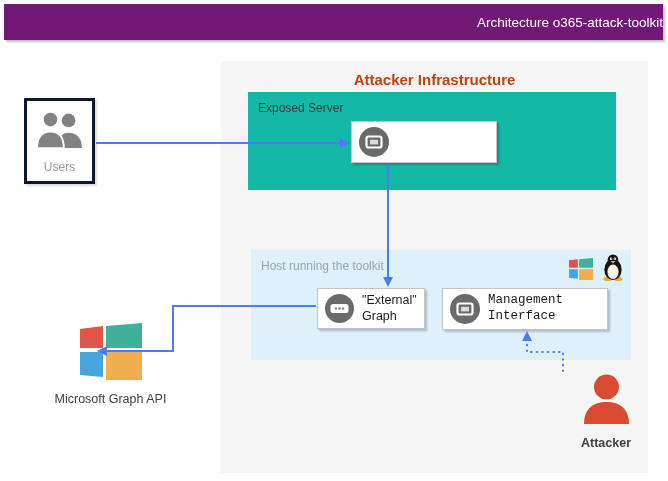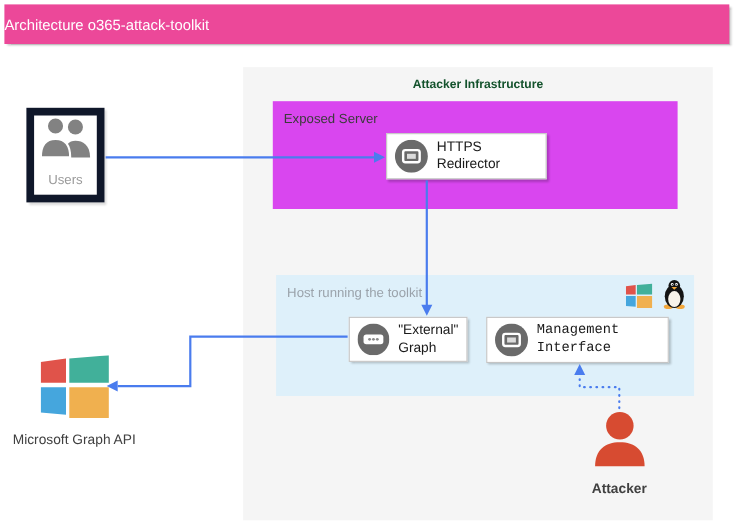--- a/index.html
+++ b/index.html
@@ -2,57 +2,57 @@
 <html><head>
 <meta charset="utf-8">
 <style>
   html,body{margin:0;padding:0;background:#fff;}
   .canvas{
     position:relative;width:668px;height:481px;background:#ffffff;
     font-family:"Liberation Sans",sans-serif;overflow:hidden;
   }
   .banner{
     position:absolute;left:4px;top:4px;width:659px;height:36px;
-    background:#ec4899;box-shadow:2px 2px 2px rgba(0,0,0,0.25);
-    display:flex;align-items:center;justify-content:flex-start;
+    background:#701a75;box-shadow:2px 2px 2px rgba(0,0,0,0.25);
+    display:flex;align-items:center;justify-content:flex-end;
     color:#ffffff;font-size:13.5px;
   }
   .panel{
     position:absolute;left:221px;top:61px;width:427px;height:412px;
     background:#F5F5F5;
   }
   .panel-title{
     position:absolute;left:0;top:10px;width:100%;text-align:center;
-    font-size:11px;font-weight:bold;color:#14532d;
+    font-size:15px;font-weight:bold;color:#c2410c;
   }
   .group{position:absolute;}
-  .group-exposed{left:27px;top:31px;width:368px;height:98px;background:#d946ef;}
+  .group-exposed{left:27px;top:31px;width:368px;height:98px;background:#14b8a6;}
   .group-host{left:30px;top:189px;width:380px;height:110px;background:#DEF0FA;}
   .group-label{position:absolute;left:10px;top:9px;font-size:12px;}
   .group-exposed .group-label{color:#3B3B3B;}
   .group-host .group-label{color:#9BA3AB;}
   .os-icons{position:absolute;top:4px;right:6px;display:flex;align-items:flex-end;gap:8px;}
   .node{
     position:absolute;background:#ffffff;border:1px solid #C4C4C4;
     box-shadow:2px 2px 2px rgba(0,0,0,0.22);
     display:flex;align-items:center;box-sizing:border-box;
   }
   .node-label{font-size:12.5px;color:#1A1A1A;line-height:1.25;}
   .node-icon{flex:0 0 auto;margin:0 8px 0 7px;display:flex;}
   .node-https{left:351px;top:121px;width:146px;height:42px;}
   .node-external{left:317px;top:288px;width:108px;height:41px;}
   .node-mgmt{left:442px;top:288px;width:166px;height:42px;font-family:Liberation Mono, monospace;}
   .node-users{
     position:absolute;left:24px;top:98px;width:71px;height:86px;
-    background:#fff;border:7px solid #0f172a;box-shadow:2px 2px 2px rgba(0,0,0,0.15);
+    background:#fff;border:3px solid #0f172a;box-shadow:2px 2px 2px rgba(0,0,0,0.15);
     display:flex;flex-direction:column;align-items:center;justify-content:flex-end;
     box-sizing:border-box;padding-bottom:7px;
   }
   .users-label{font-size:12px;color:#999999;margin-top:6px;}
-  .figure{position:absolute;display:flex;flex-direction:column;align-items:center;}
+  .figure{position:absolute;display:flex;flex-direction:column;align-items:center;margin-left:43px;}
   .fig-msgraph{left:10px;top:323px;width:115px;}
   .fig-attacker{left:533px;top:374px;width:60px;font-weight:bold;}
   .figure-label{font-size:12.5px;color:#404040;margin-top:8px;white-space:nowrap;}
   .edges{position:absolute;left:0;top:0;pointer-events:none;}
 </style>
 </head>
 <body>
 
 <div class="canvas">
 
@@ -109,21 +109,20 @@
   </div>
 
   <div class="node node-https">
     <span class="node-icon">
       <svg width="30" height="30" viewBox="0 0 30 30">
         <circle cx="15" cy="15" r="15" fill="#6A6A6A"></circle>
         <rect x="7.5" y="9.5" width="15" height="11" rx="2" fill="none" stroke="#ffffff" stroke-width="2.2"></rect>
         <rect x="11" y="12.8" width="8" height="4.6" fill="#DCDCDC"></rect>
       </svg>
     </span>
-    <span class="node-label">HTTPS Redirector</span>
   </div>
 
   <div class="node node-external">
     <span class="node-icon">
       <svg width="29" height="29" viewBox="0 0 29 29">
         <circle cx="14.5" cy="14.5" r="14.5" fill="#6A6A6A"></circle>
         <rect x="5.5" y="10" width="18" height="9" rx="2.5" fill="#ffffff"></rect>
         <circle cx="11" cy="14.5" r="1.3" fill="#8A8A8A"></circle>
         <circle cx="14.5" cy="14.5" r="1.3" fill="#8A8A8A"></circle>
         <circle cx="18" cy="14.5" r="1.3" fill="#8A8A8A"></circle>

